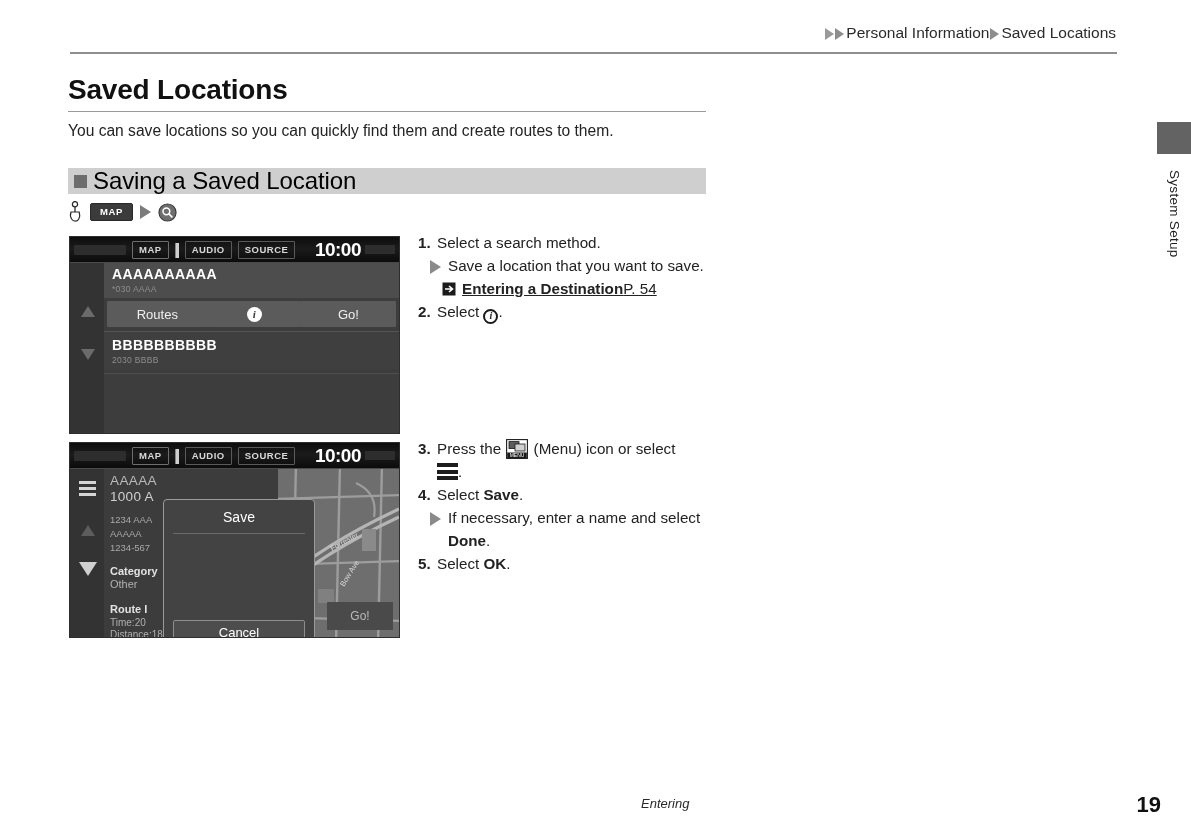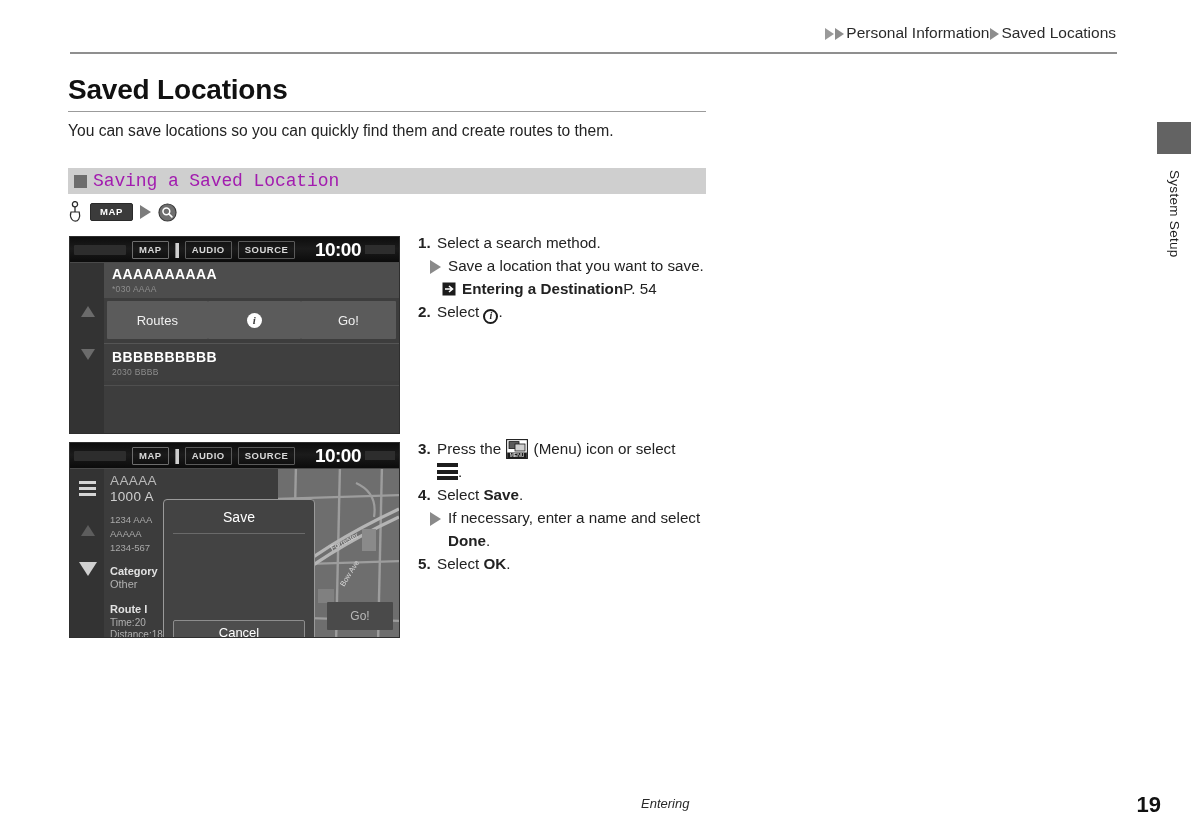--- a/index.html
+++ b/index.html
@@ -91,24 +91,23 @@
   }
   .band-square {
     width: 13px;
     height: 13px;
     background: #6d6d6d;
     margin-left: 6px;
     margin-right: 6px;
     flex: none;
   }
   .band-title {
-    font-size: 18px;
-    color: #a21caf;
+    font-size: 24px;
+    color: #000000;
     letter-spacing: -0.1px;
-    font-family: Liberation Mono, monospace;
   }
 
   
   .nav-path {
     position: absolute;
     top: 200px;
     left: 66px;
     display: flex;
     align-items: center;
     height: 24px;
@@ -252,21 +251,21 @@
     line-height: 1.15;
   }
   .item-sub {
     color: #8e8e8e;
     font-size: 8.5px;
     letter-spacing: 0.3px;
     margin-top: 2px;
   }
   .btn-row {
     display: flex;
-    height: 38px;
+    height: 26px;
     margin: 3px 3px 0 3px;
     gap: 0;
   }
   .nav-btn {
     background: #5b5b5b;
     color: #f0f0f0;
     font-size: 13px;
     display: flex;
     align-items: center;
     justify-content: center;
@@ -443,20 +442,21 @@
     border-top: 7px solid transparent;
     border-bottom: 7px solid transparent;
     margin: 6px 7px 0 0;
     flex: none;
   }
   .sub-text { flex: 1; }
   .ref {
     display: flex;
     align-items: flex-start;
     margin-left: 24px;
+    text-decoration: underline;
   }
   .ref-icon { width: 14px; height: 14px; margin: 5px 6px 0 0; flex: none; }
   .ref-title { font-weight: bold; }
   .bold { font-weight: bold; }
 
   .inline-info {
     display: inline-flex;
     width: 15px; height: 15px;
     border: 2px solid #1b1b1b;
     border-radius: 50%;

